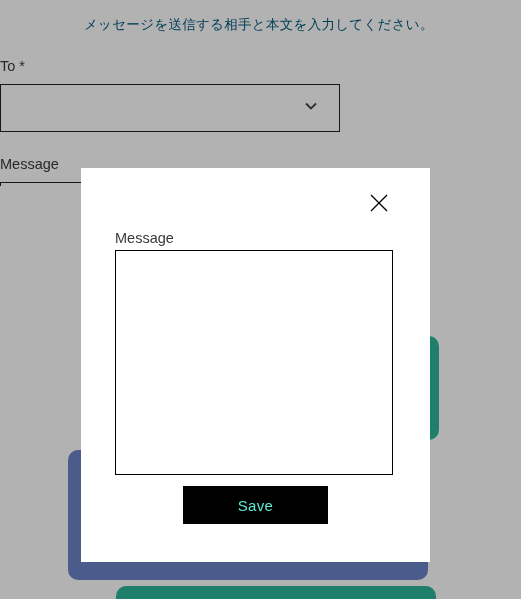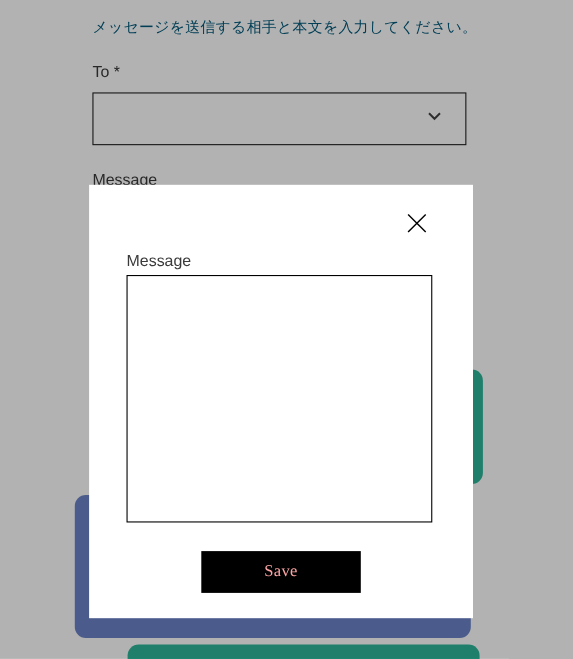--- a/index.html
+++ b/index.html
@@ -21,21 +21,21 @@
       inset: 0;
       padding: 16px 0 0 0;
     }
     .instruction {
       color: #045b7c;
       font-size: 13.5px;
       margin-left: 84px;
       letter-spacing: 0.3px;
       font-family: Liberation Mono, monospace;
     }
-    .field-block { margin-top: 24px; margin-left: 84px; }
+    .field-block { margin-top: 24px; }
     .field-label {
       font-size: 14.5px;
       color: #3a3a3a;
       font-family: Arial, sans-serif;
     }
     .to-select {
       margin-top: 10px;
       width: 340px;
       height: 48px;
       border: 1.5px solid #222;
@@ -124,30 +124,29 @@
       border: 1px solid #000;
       resize: none;
       outline: none;
       padding: 6px;
       font-family: inherit;
       font-size: 14px;
     }
     .save-button {
       position: absolute;
       left: 102px;
-      top: 333px;
+      top: 318px;
       width: 145px;
       height: 38px;
       background: #000;
-      color: #fca5a5;
+      color: #5eead4;
       border: none;
       cursor: pointer;
       font-size: 15px;
       letter-spacing: 0.3px;
-      font-family: Liberation Serif, serif;
     }
   </style>
 </head>
 <body>
 
 <div class="backdrop">
   <div class="form-page">
     <div class="instruction">メッセージを送信する相手と本文を入力してください。</div>
 
     <div class="field-block">

